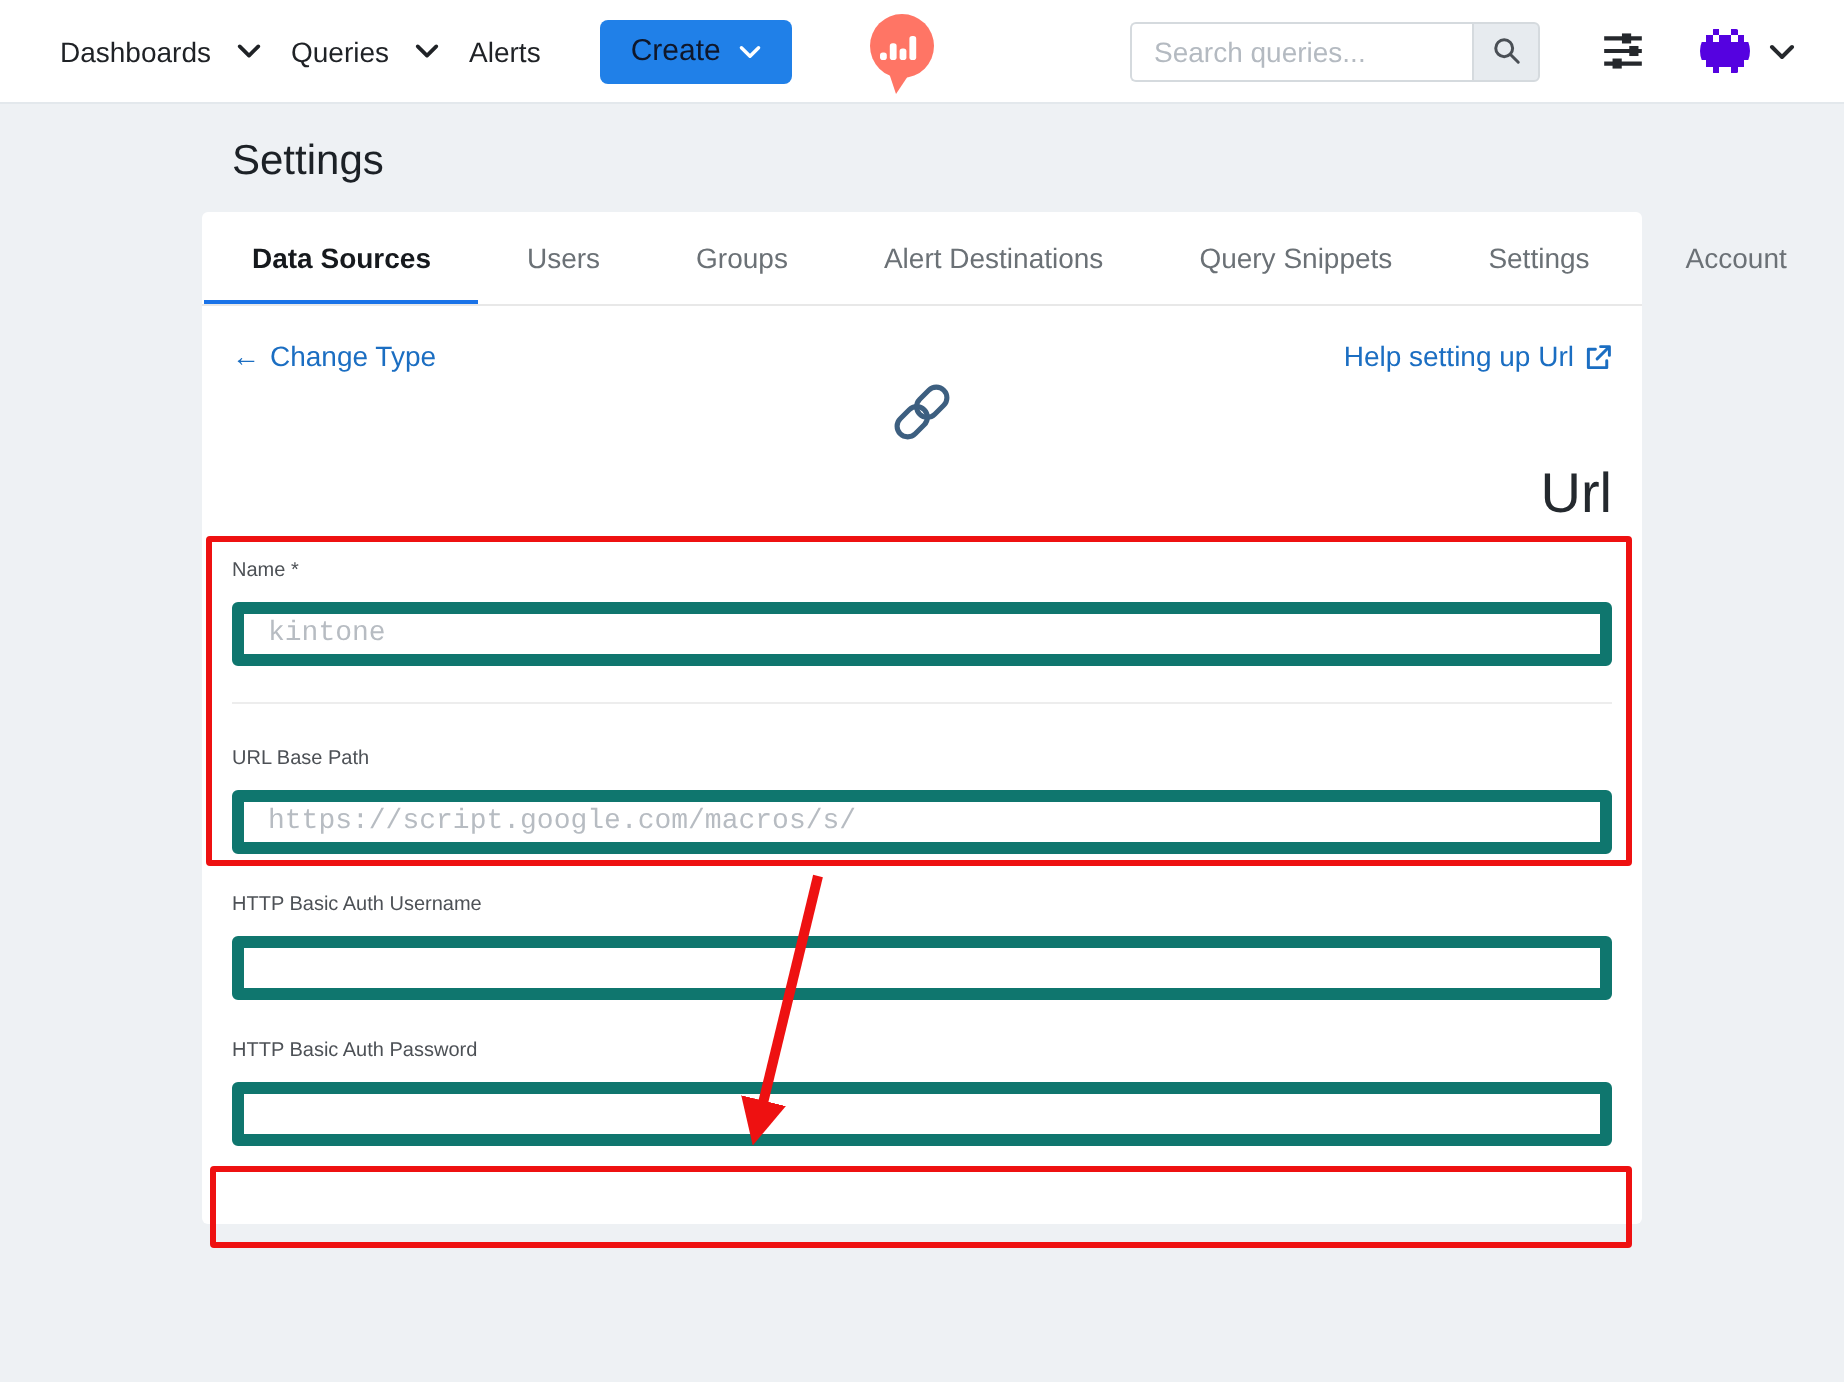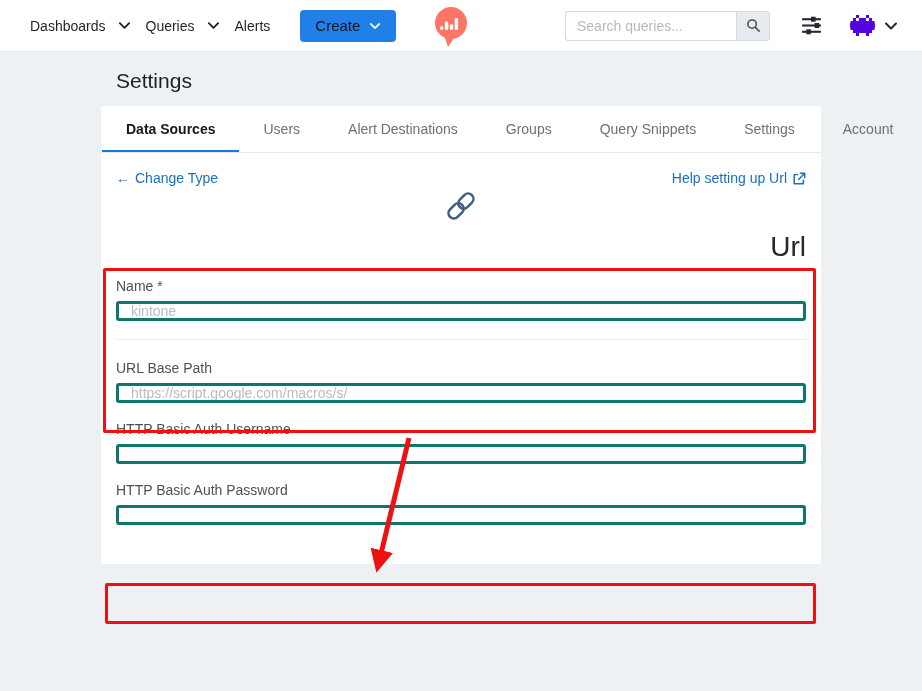--- a/index.html
+++ b/index.html
@@ -80,26 +80,26 @@
     border-bottom: 2px solid #1a73e8;
   }
 
   .card-body { padding: 15px 15px 21px 15px; }
   .links-row { display: flex; justify-content: space-between; align-items: flex-start; line-height: 21px; }
   .link { font-size: 14px; color: #1b6ec2; cursor: pointer; display: inline-flex; align-items: center; gap: 5px; text-decoration: none; }
   .type-icon-wrap { text-align: center; height: 32px; }
   .type-title { text-align: right; font-size: 28px; font-weight: 500; color: #24292e; margin-top: 12px; line-height: 28px; }
 
   .form { margin-top: 17px; }
-  .field-label { display: block; font-size: 14px; color: #4d5156; line-height: 16px; margin-bottom: 7px; }
+  .field-label { display: block; font-size: 10px; color: #4d5156; line-height: 16px; margin-bottom: 7px; }
   .field-input {
-    width: 100%; height: 20px;
-    border: 3px solid #0f766e; border-radius: 3px;
+    width: 100%; height: 32px;
+    border: 6px solid #0f766e; border-radius: 3px;
     padding: 0 12px; font-size: 14px; color: #333;
-    outline: none; font-family: Liberation Sans, sans-serif; background: #fff;
+    outline: none; font-family: Liberation Mono, monospace; background: #fff;
   }
   .field-input::placeholder { color: #b7bcc2; }
   .field { margin-bottom: 18px; }
   .form-divider { border: none; border-top: 1px solid #ededed; margin: 0 0 20px 0; }
   .save-btn {
     margin-top: 16px;
     width: 100%; height: 30px;
     background: #2080e8; color: #fff;
     border: none; border-radius: 3px;
     font-size: 14px; cursor: pointer; font-family: inherit;
@@ -205,22 +205,22 @@
   </div>
 </div>
 
 <div class="container">
   <h1 class="page-title">Settings</h1>
 
   <div class="card">
     <div class="tabs">
       <div class="tab active">Data Sources</div>
       <div class="tab">Users</div>
+      <div class="tab">Groups</div>
       <div class="tab">Alert Destinations</div>
-      <div class="tab">Groups</div>
       <div class="tab">Query Snippets</div>
       <div class="tab">Settings</div>
       <div class="tab">Account</div>
     </div>
 
     <div class="card-body">
       <div class="links-row">
         <a class="link">
           <span>←</span>
           <span>Change Type</span>

